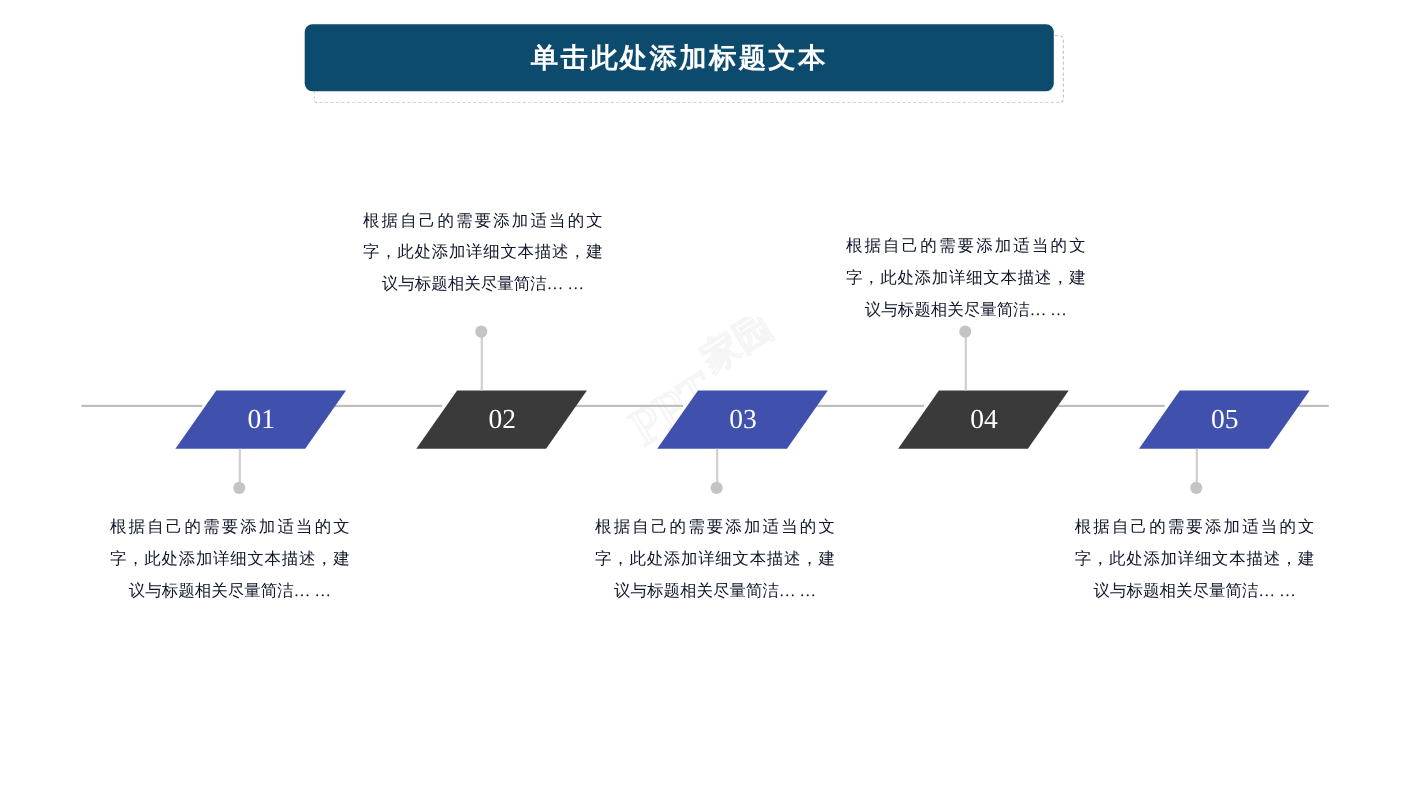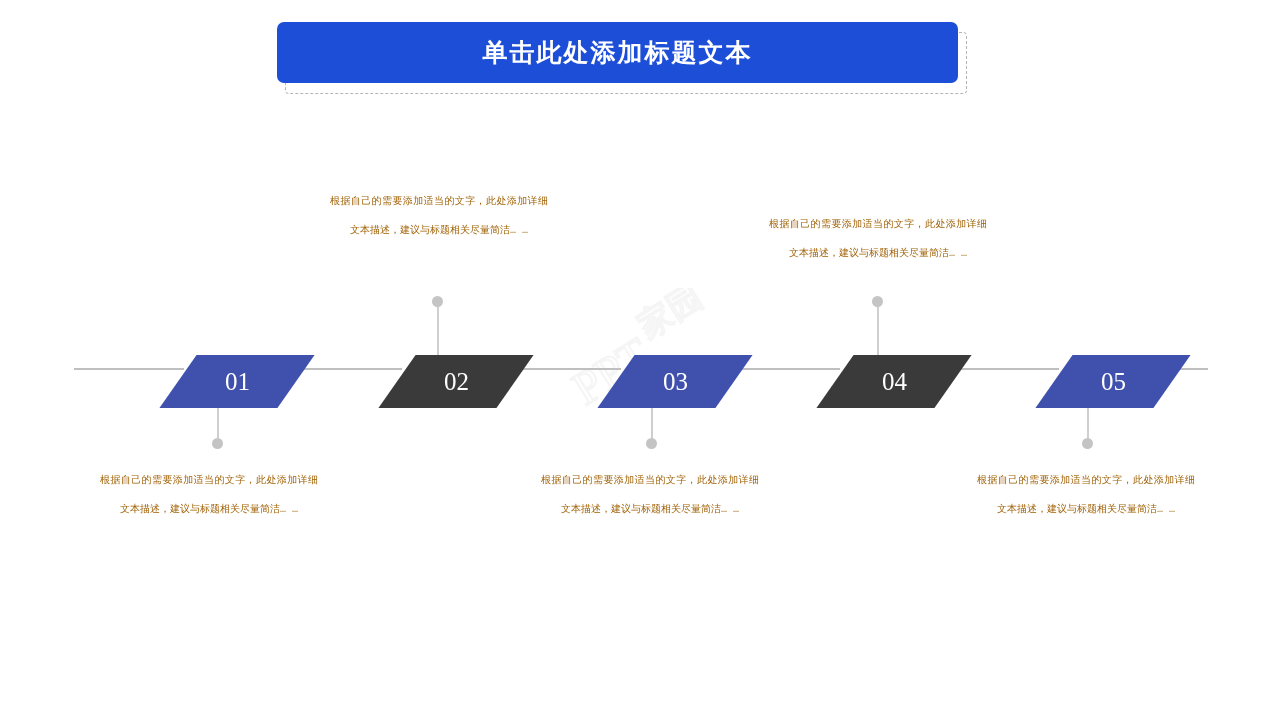--- a/index.html
+++ b/index.html
@@ -32,21 +32,21 @@
     border: 1px dashed #b5b5b5;
     border-radius: 4px;
     box-sizing: border-box;
   }
   #title-plate {
     position: absolute;
     left: 0px;
     top: 0px;
     width: 681px;
     height: 61px;
-    background: #1d4ed8;
+    background: #0c4a6e;
     border-radius: 7px;
     box-sizing: border-box;
     display: flex;
     align-items: center;
     justify-content: center;
   }
   #title-text {
     color: #ffffff;
     font-size: 25px;
     font-weight: bold;
@@ -106,24 +106,24 @@
     width: 11px;
     height: 11px;
     border-radius: 50%;
     background: #c4c4c4;
   }
 
   
   .desc {
     position: absolute;
     width: 218px;
-    color: #a16207;
-    font-size: 10px;
+    color: #0f172a;
+    font-size: 15px;
     line-height: 29px;
-    font-family: Liberation Mono, monospace;
+    font-family: Liberation Serif, serif;
     text-align: justify;
     text-align-last: center;
   }
 </style>
 </head>
 <body>
 
 <div id="title-area">
   <div id="title-dashed-frame"></div>
   <div id="title-plate">

